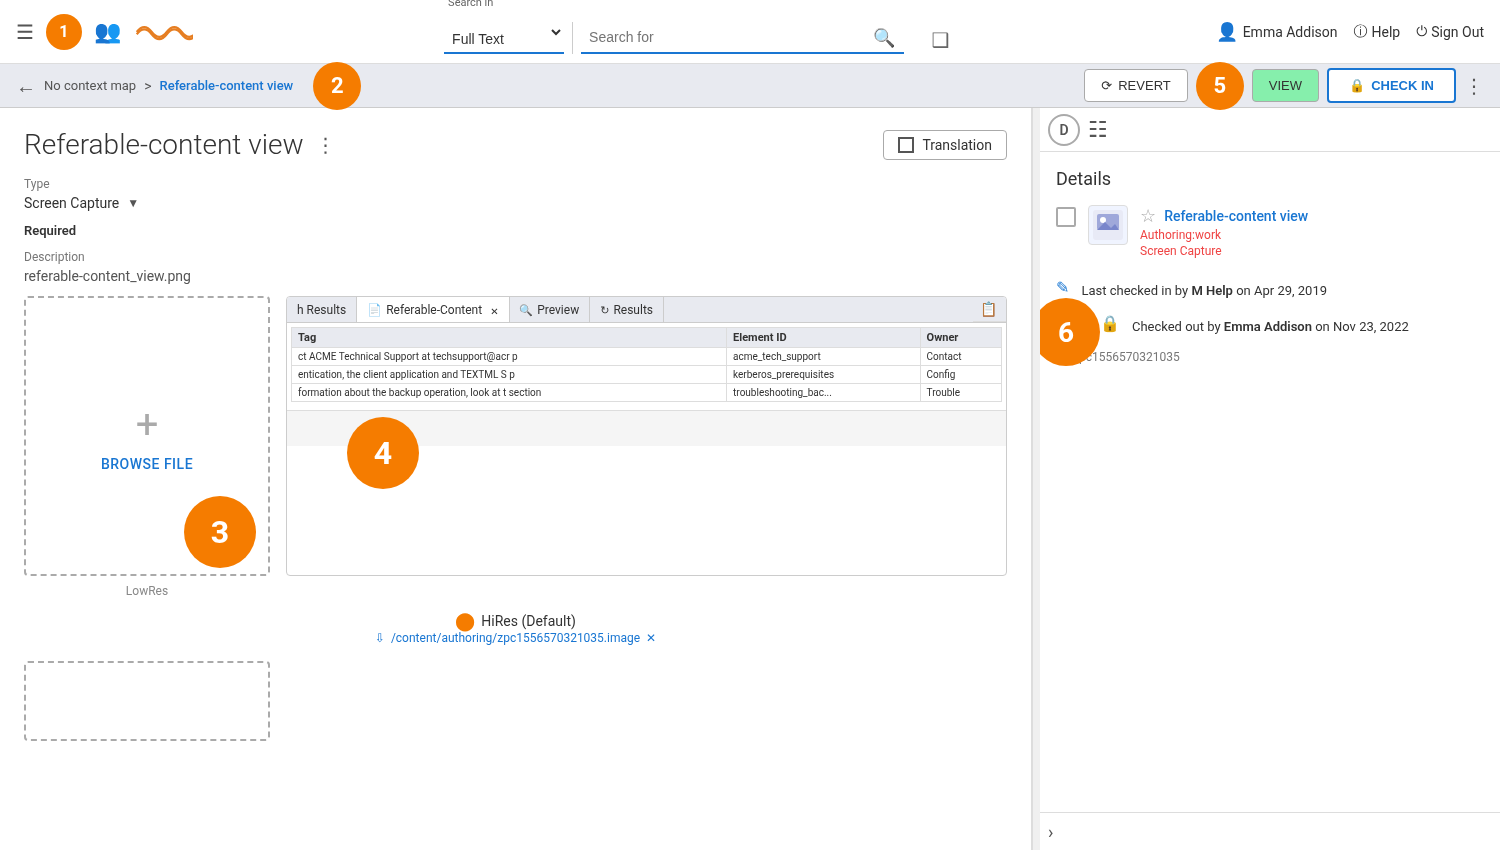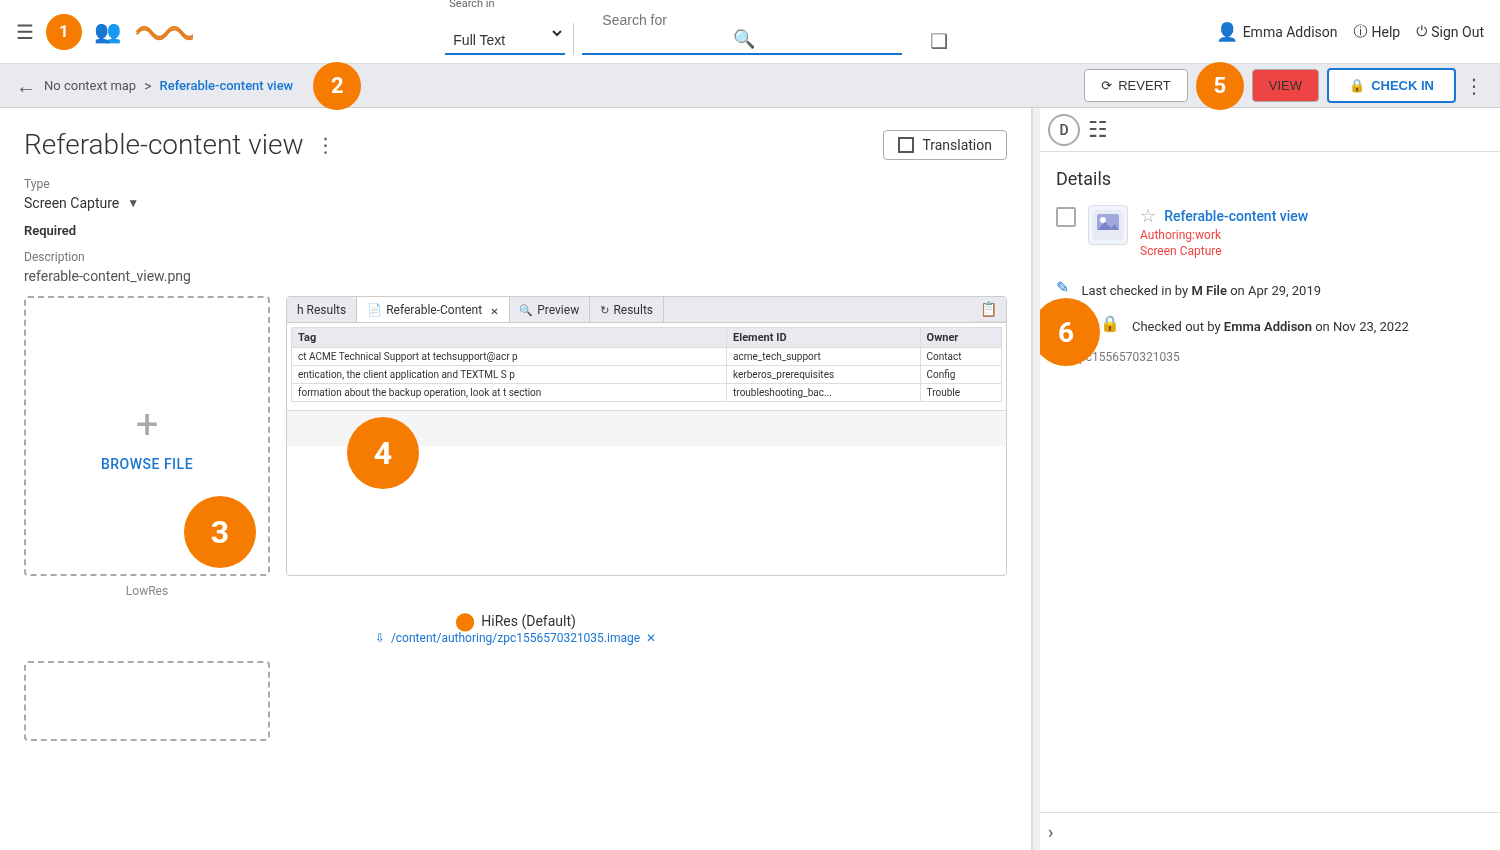--- a/index.html
+++ b/index.html
@@ -27,21 +27,21 @@
     }
     .search-in-wrap { position: relative; display: flex; align-items: center; }
     .search-in-select {
       border: none; border-bottom: 2px solid #1976d2; padding: 20px 28px 4px 4px;
       font-size: 14px; color: #333; background: transparent; cursor: pointer; outline: none;
       min-width: 120px;
     }
     .search-divider { width: 1px; height: 32px; background: #ccc; margin: 0 8px; }
     .search-box {
       display: flex; align-items: center; border-bottom: 2px solid #1976d2;
-      padding: 4px 8px; min-width: 320px; flex-direction: column;
+      padding: 4px 8px; min-width: 320px;
     }
     .search-box input {
       border: none; outline: none; font-size: 14px; color: #333; background: transparent; width: 280px;
     }
     .search-icon-btn { cursor: pointer; color: #666; font-size: 18px; margin-left: 4px; }
     .filter-icon-btn { cursor: pointer; color: #666; font-size: 20px; margin-left: 12px; }
     .nav-right { display: flex; align-items: center; gap: 16px; margin-left: 16px; }
     .user-info { display: flex; align-items: center; gap: 4px; color: #333; font-size: 14px; cursor: pointer; }
     .user-icon { color: #555; font-size: 18px; }
     .help-btn { display: flex; align-items: center; gap: 4px; color: #333; font-size: 14px; cursor: pointer; }
@@ -62,21 +62,21 @@
       display: flex; align-items: center; justify-content: center;
       color: #fff; font-weight: bold; font-size: 22px; margin-left: 12px;
     }
     .breadcrumb-right { margin-left: auto; display: flex; align-items: center; gap: 8px; }
     .revert-btn {
       display: flex; align-items: center; gap: 6px; padding: 8px 16px;
       border: 1px solid #aaa; border-radius: 4px; background: #fff; cursor: pointer; font-size: 13px; color: #333;
     }
     .view-btn {
       display: flex; align-items: center; gap: 6px; padding: 8px 16px;
-      border: 1px solid #aaa; border-radius: 4px; background: #ef4444; cursor: pointer; font-size: 13px; color: #333;
+      border: 1px solid #aaa; border-radius: 4px; background: #86efac; cursor: pointer; font-size: 13px; color: #333;
     }
     .checkin-btn {
       display: flex; align-items: center; gap: 6px; padding: 8px 20px;
       border: 2px solid #1976d2; border-radius: 4px; background: #fff; cursor: pointer; font-size: 13px; color: #1976d2; font-weight: 600;
     }
     .orange-badge-5 {
       width: 48px; height: 48px; background: #f57c00; border-radius: 50%;
       display: flex; align-items: center; justify-content: center;
       color: #fff; font-weight: bold; font-size: 22px;
     }
@@ -406,21 +406,21 @@
           <div class="details-item-sub">Authoring:work</div>
           <div class="details-item-sub">Screen Capture</div>
         </div>
       </div>
 
       <div style="display:flex;gap:12px;margin-bottom:16px;">
         <span class="details-edit-icon">✎</span>
         <div class="checkout-info">
           <span class="checkout-text">
             <span>Last checked in by</span>
-            <strong>M File</strong>
+            <strong>M Help</strong>
             <span> on </span>
             <span>Apr 29, 2019</span>
           </span>
         </div>
       </div>
 
       <div style="display:flex;gap:12px;margin-bottom:16px;position:relative;">
 
         <div style="position:absolute;left:-24px;top:-16px;width:68px;height:68px;background:#f57c00;border-radius:50%;display:flex;align-items:center;justify-content:center;color:#fff;font-weight:bold;font-size:28px;z-index:10;">6</div>
         <span class="details-lock-icon" style="margin-left:44px;">🔒</span>

